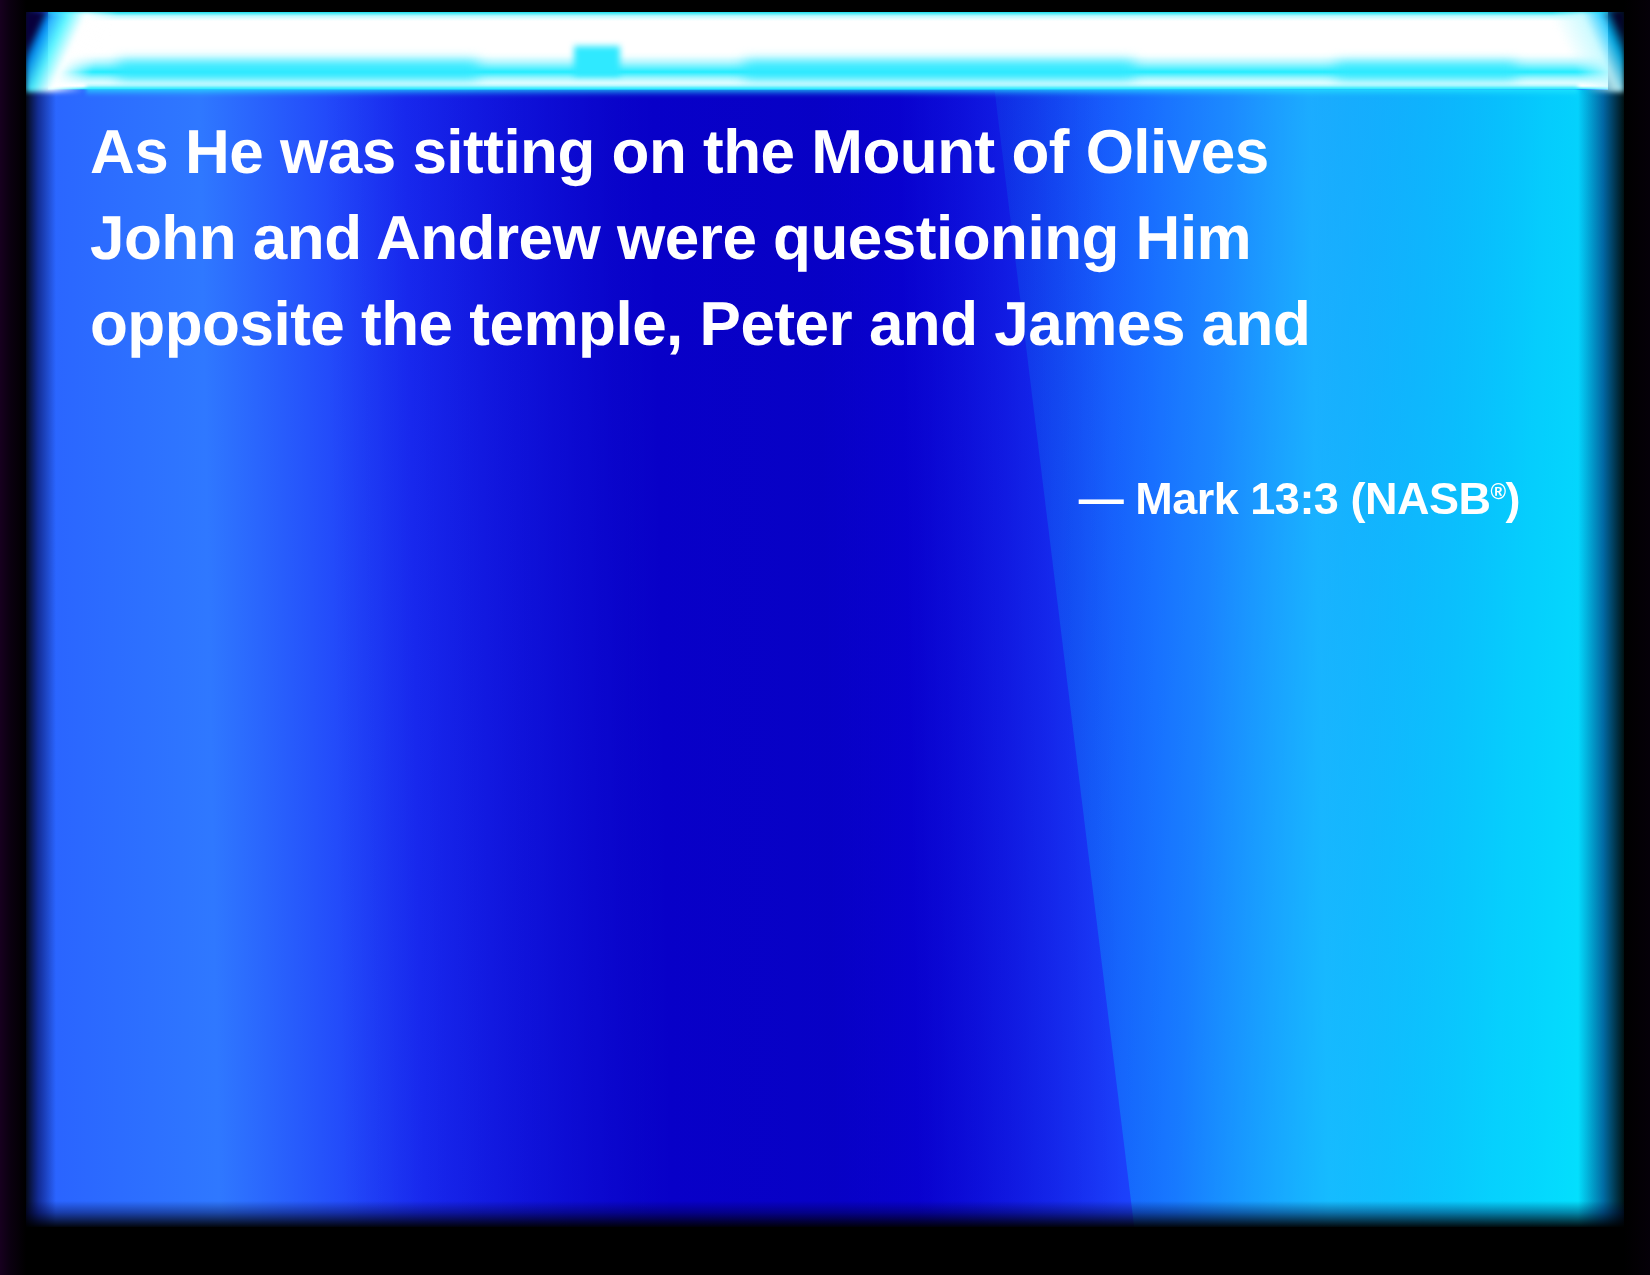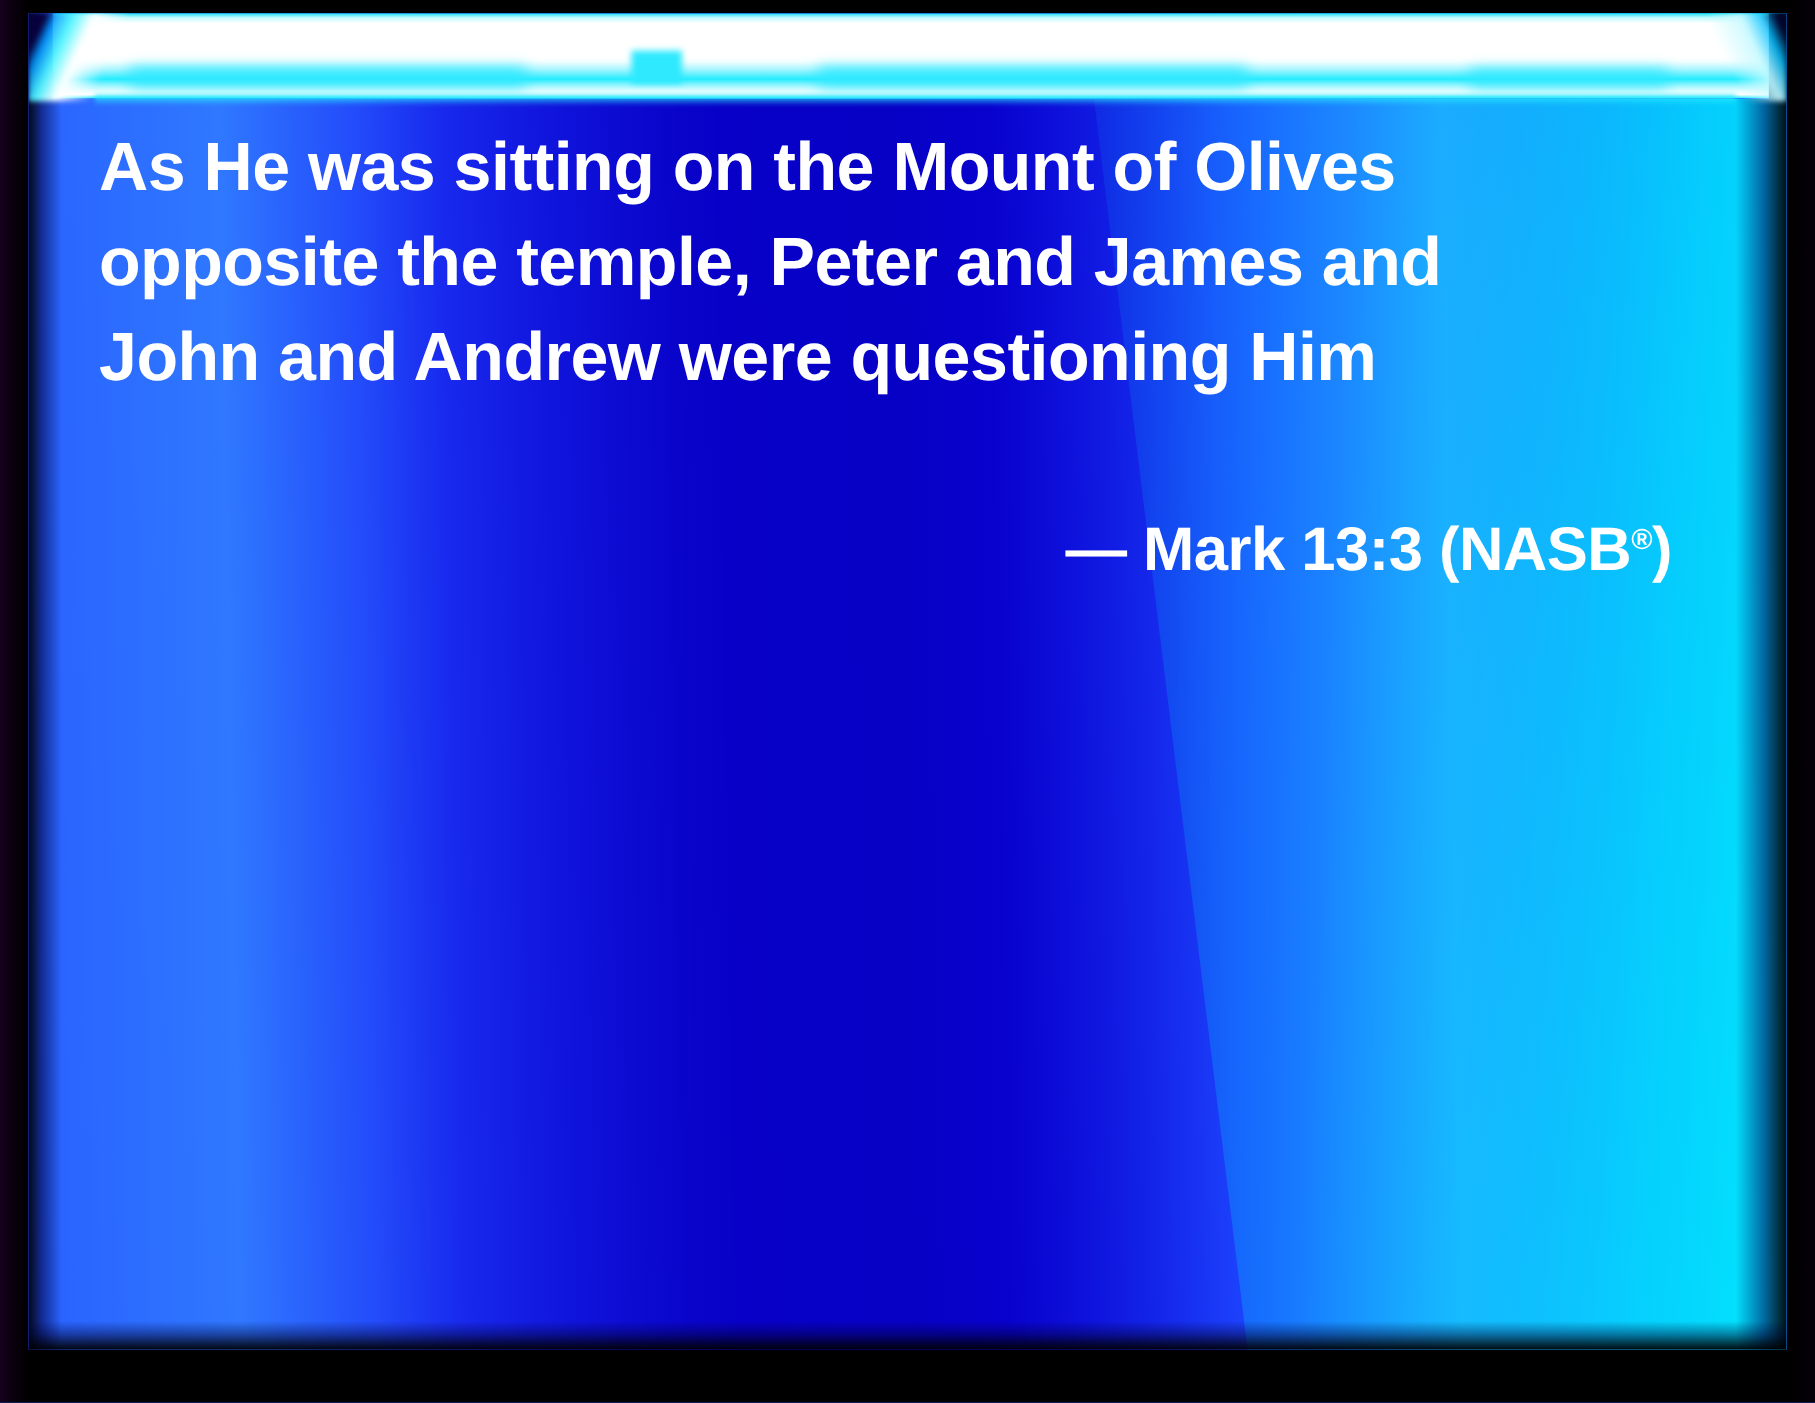--- a/index.html
+++ b/index.html
@@ -279,21 +279,21 @@
     top: 444px;
     width: 1440px;
     text-align: right;
   }
 
   .attribution {
     display: inline-block;
     color: #ffffff;
     font-family: "Liberation Sans", sans-serif;
     font-weight: bold;
-    font-size: 56px;
+    font-size: 45px;
     line-height: 86px;
     letter-spacing: -0.5px;
     white-space: pre;
     padding-right: 10px;
   }
   .attribution .reg-mark {
     font-size: 0.47em;
     vertical-align: 0.72em;
     line-height: 0;
   }
@@ -321,22 +321,22 @@
       <div class="hb-blob-b"></div>
       <div class="hb-blob-c"></div>
       <div class="hb-notch"></div>
       <div class="hb-underglow"></div>
       <div class="hb-left"></div>
       <div class="hb-right"></div>
     </div>
 
     <div class="verse-block">
       <div class="verse-line">As He was sitting on the Mount of Olives</div>
+      <div class="verse-line">John and Andrew were questioning Him</div>
       <div class="verse-line">opposite the temple, Peter and James and</div>
-      <div class="verse-line">John and Andrew were questioning Him</div>
     </div>
 
     <div class="attribution-row">
       <div class="attribution"><span>— </span><span>Mark</span><span> </span><span>13:3</span><span> (</span><span>NASB</span><span class="reg-mark">®</span><span>)</span></div>
     </div>
 
   </div>
 </div>
 
 </body></html>

